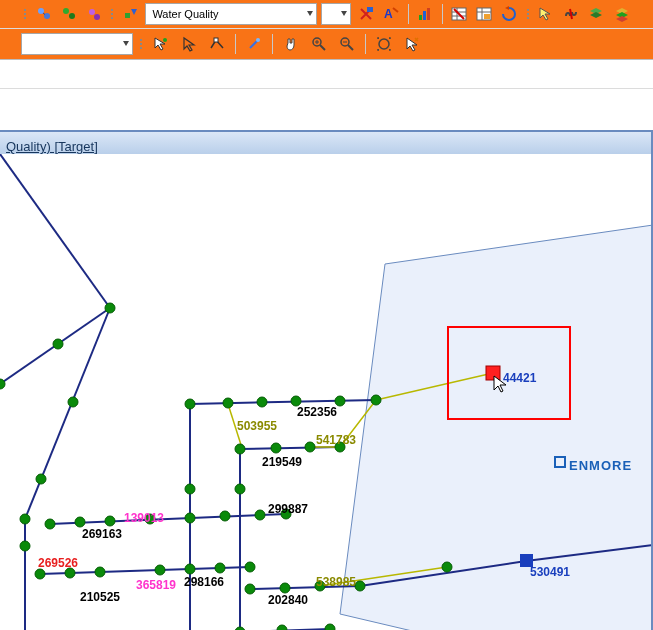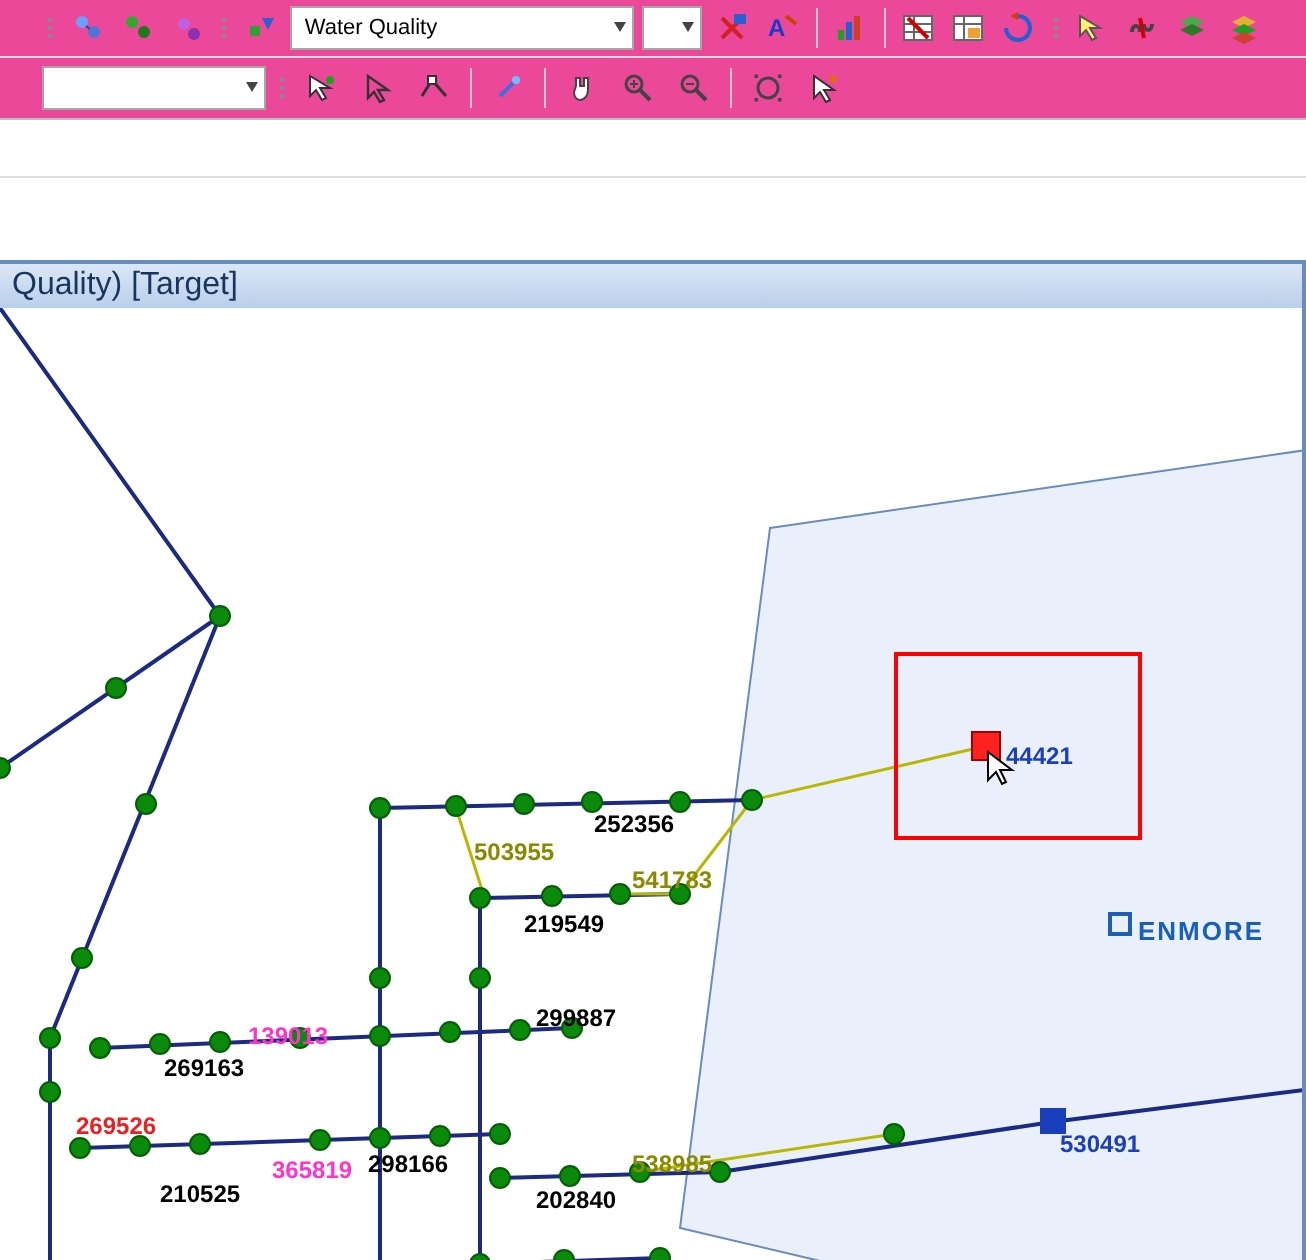--- a/index.html
+++ b/index.html
@@ -1,32 +1,32 @@
 <!DOCTYPE html>
 <html><head>
 <meta charset="utf-8">
 <style>
   html,body{margin:0;padding:0;font-family:"Segoe UI",Tahoma,sans-serif;font-size:11px;background:#f0f0f0;color:#000;}
   .app{width:653px;height:630px;background:#fff;position:relative;overflow:hidden;border:0;}
   
-  .toolbar{display:flex;align-items:center;height:28px;background:#ec4899;border-bottom:1px solid #dcdcdc;padding:0 21px;gap:4px;}
+  .toolbar{display:flex;align-items:center;height:28px;background:#f97316;border-bottom:1px solid #dcdcdc;padding:0 21px;gap:4px;}
   .toolbar .sep{width:1px;height:20px;background:#c8c8c8;margin:0 2px;}
   .toolbar .dots{display:flex;flex-direction:column;gap:2px;margin:0 3px;}
   .toolbar .dots i{width:2px;height:2px;background:#888;display:block;}
   .tbtn{width:22px;height:22px;display:flex;align-items:center;justify-content:center;border:1px solid transparent;border-radius:2px;cursor:pointer;}
   .tbtn svg{width:16px;height:16px;}
   .combo{height:20px;border:1px solid #a6a6a6;background:#fff;display:flex;align-items:center;padding:0 14px 0 6px;position:relative;min-width:40px;cursor:pointer;}
   .combo.big{min-width:150px;}
   .combo .arr{position:absolute;right:3px;top:7px;border-left:3px solid transparent;border-right:3px solid transparent;border-top:5px solid #444;}
   .toolstrip2{height:30px;border-bottom:1px solid #bcbcbc;}
   .blankbar{height:28px;background:#fff;border-bottom:1px solid #dcdcdc;}
   .gap{height:40px;background:#fff;}
   
   .docwin{position:absolute;left:0;top:130px;right:0;bottom:0;border:2px solid #6a8bbf;border-left:0;border-bottom:0;}
-  .doctitle{height:22px;background:linear-gradient(#dbe7f7,#b9cfea);border-bottom:1px solid #8aa6cf;display:flex;align-items:center;padding:0 6px;color:#17365d;font-size:16px;}
+  .doctitle{height:22px;background:linear-gradient(#dbe7f7,#b9cfea);border-bottom:1px solid #8aa6cf;display:flex;align-items:flex-end;padding:0 6px;color:#17365d;font-size:13px;text-decoration:underline;}
   .canvas{position:absolute;left:0;top:22px;right:0;bottom:0;background:#fff;overflow:hidden;}
   .canvas svg{position:absolute;left:0;top:0;}
   .node-label{font-family:Tahoma,sans-serif;font-size:12px;font-weight:700;}
   .lbl-black{fill:#000;}
   .lbl-olive{fill:#8a8a00;}
   .lbl-mag{fill:#ff33cc;}
   .lbl-red{fill:#e82020;}
   .lbl-blue{fill:#1a3fbd;}
   .pipe{stroke:#1d2a83;stroke-width:2;fill:none;}
   .pipeY{stroke:#b8b800;stroke-width:1.5;fill:none;}

